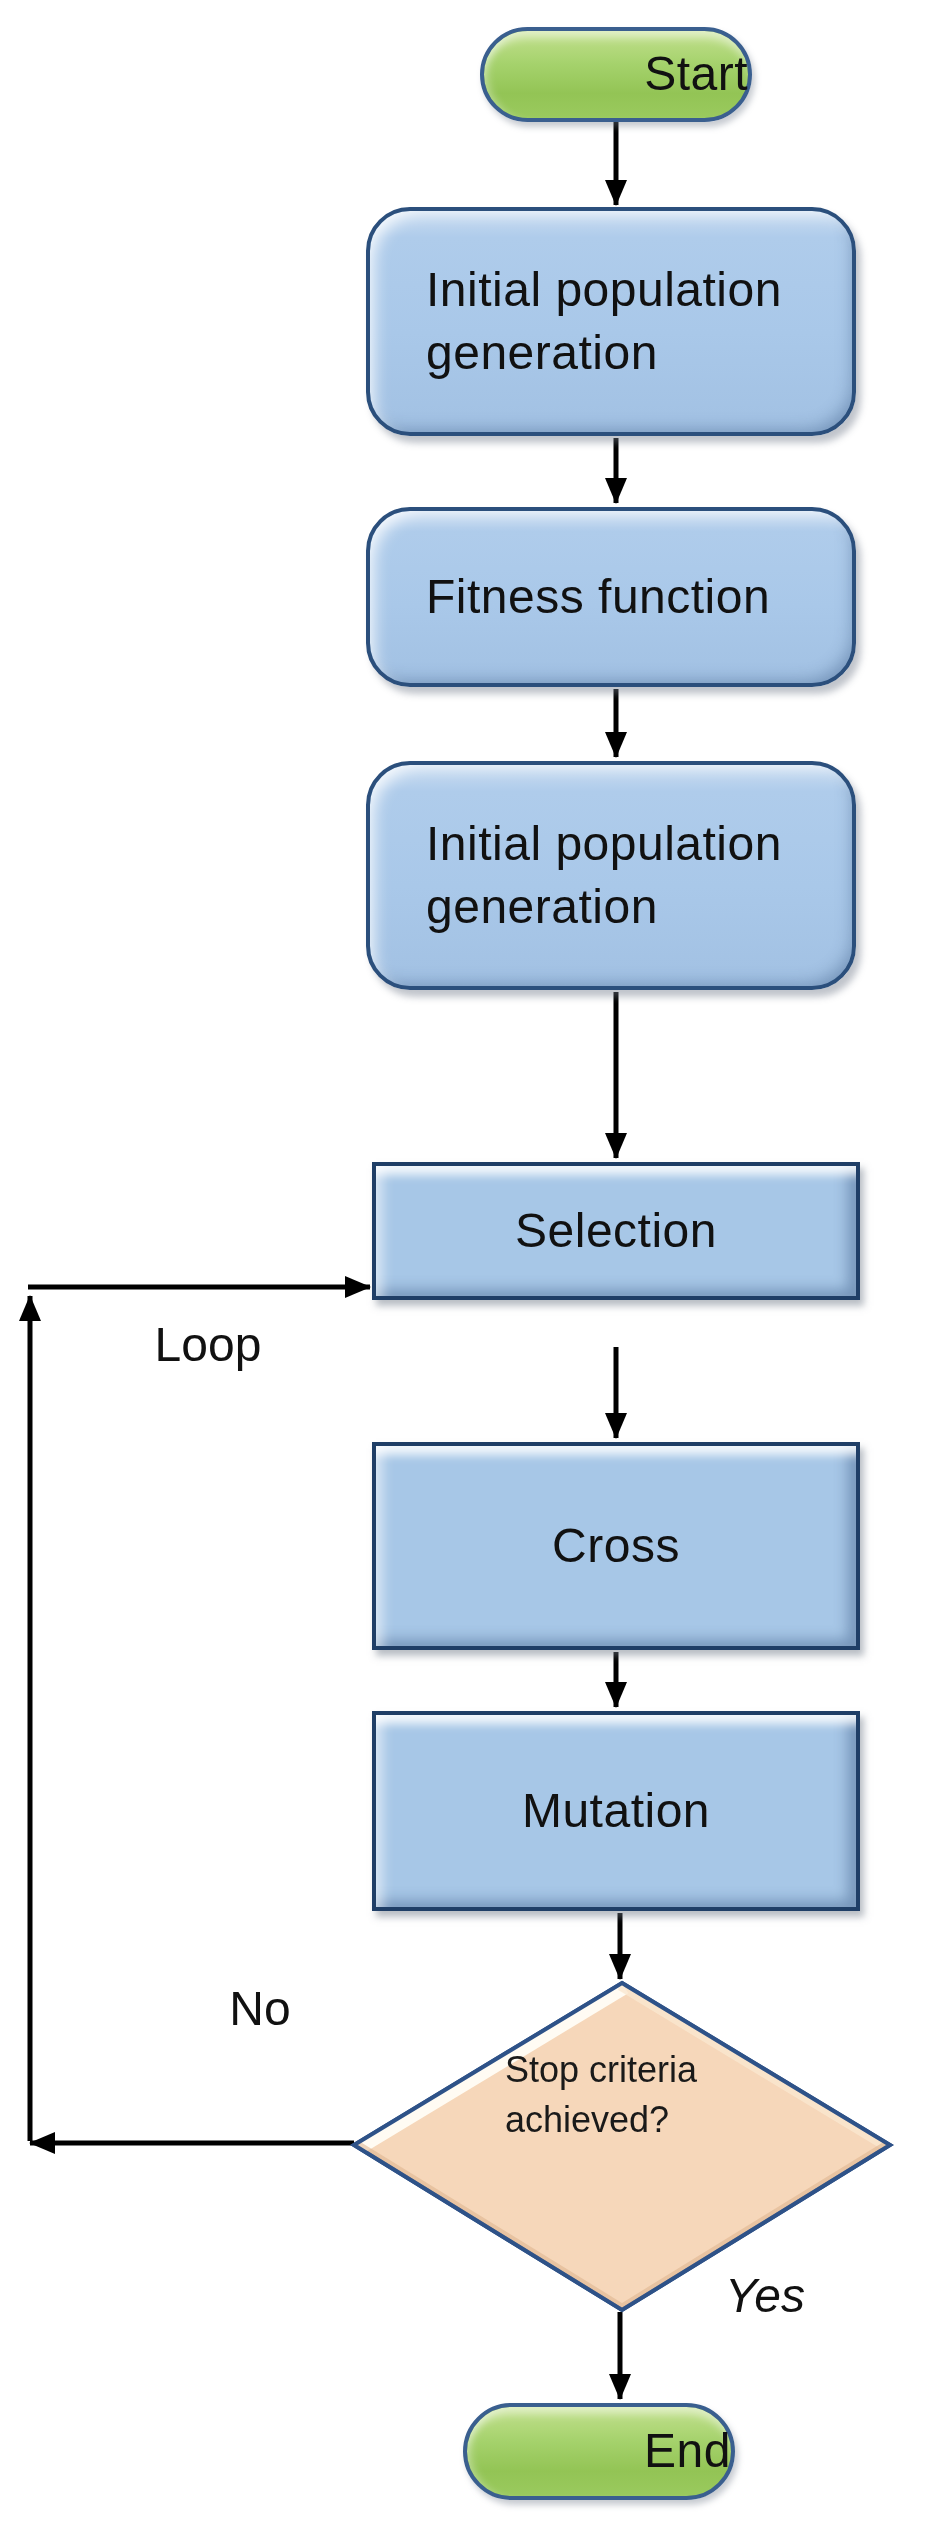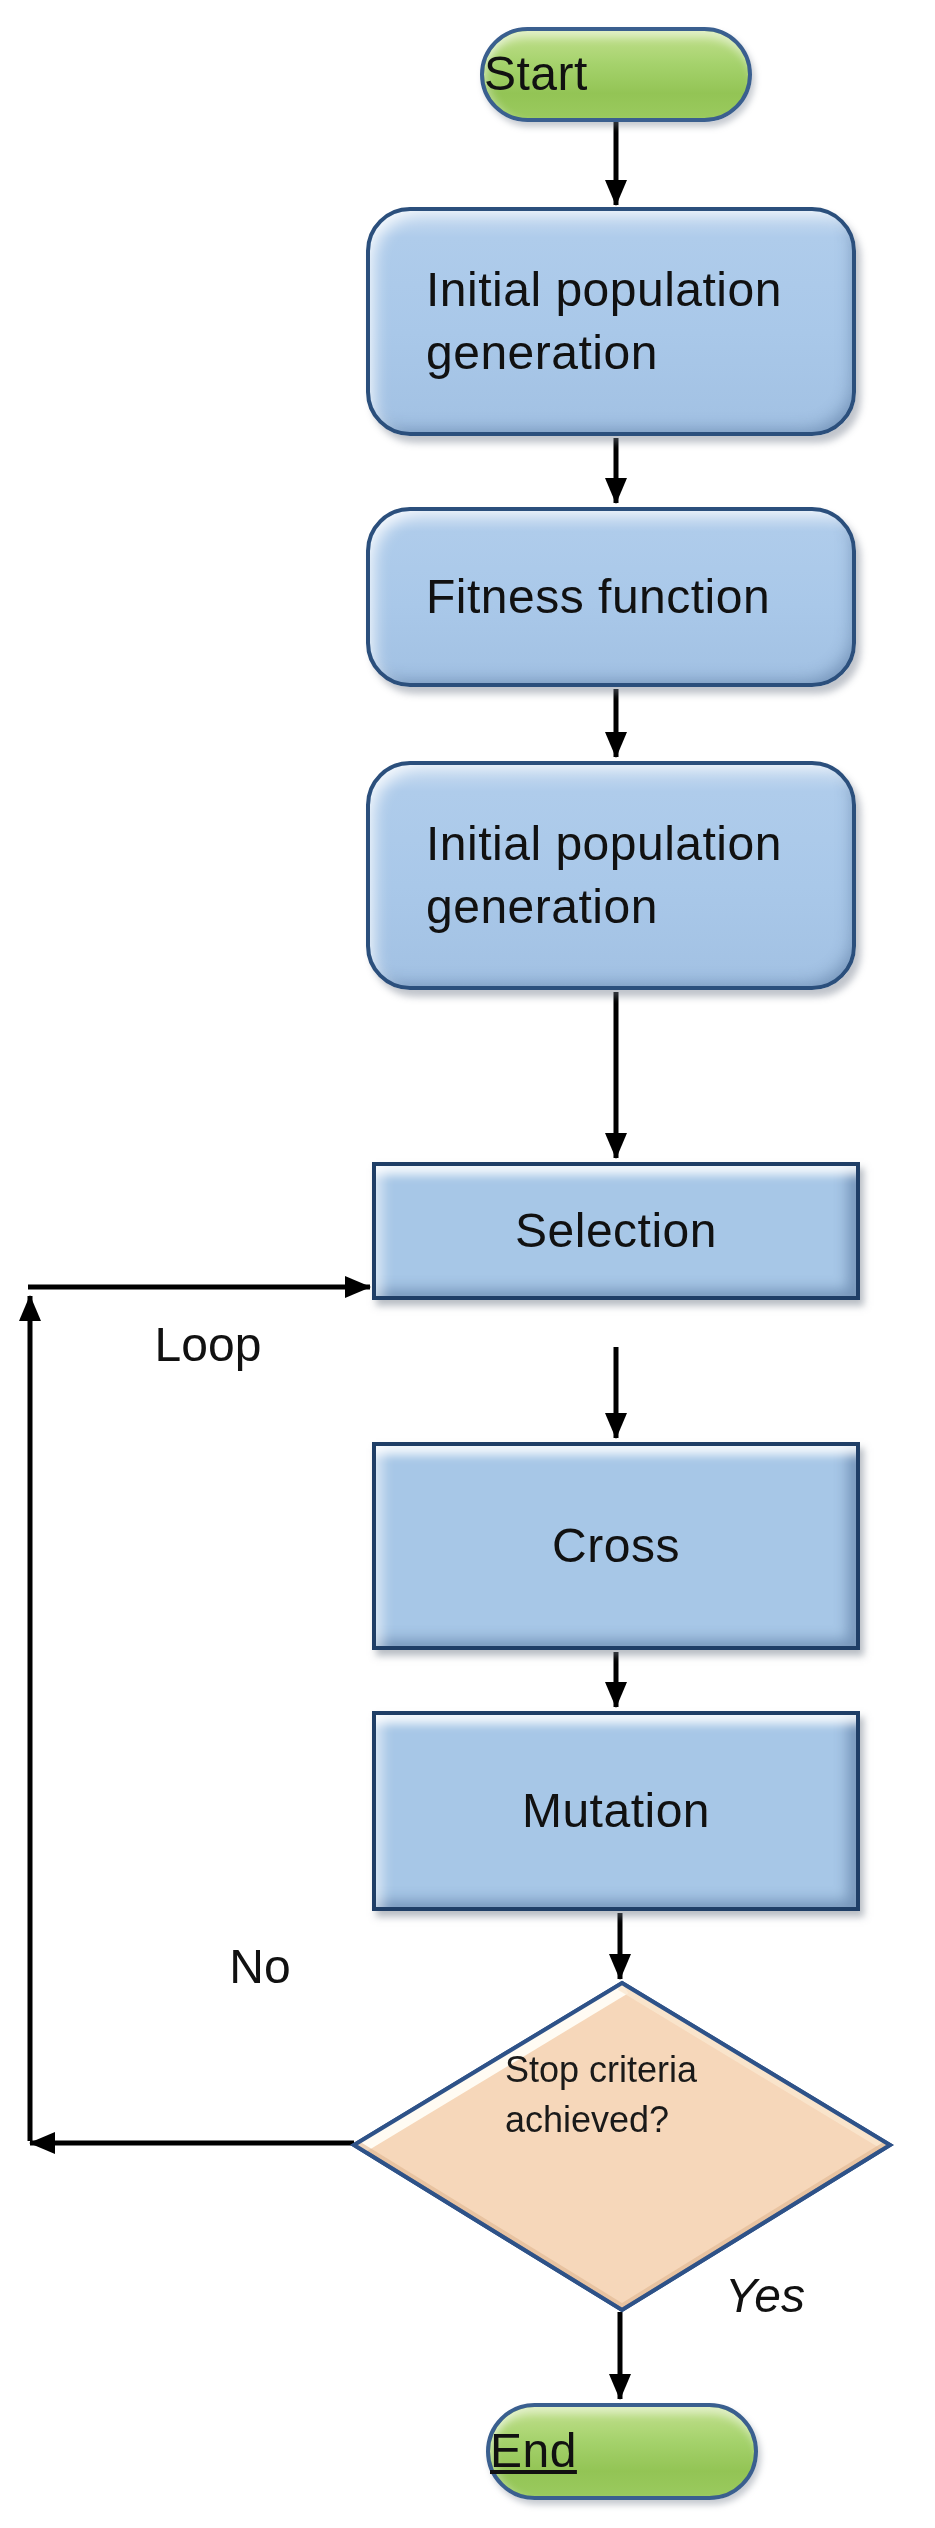--- a/index.html
+++ b/index.html
@@ -31,21 +31,21 @@
                4px 6px 7px rgba(115,125,140,.5);
     justify-content:center;text-align:center;
   }
   .terminator{
     width:272px;height:95px;box-sizing:border-box;
     background:linear-gradient(180deg,#C2E08D 0%,#A5D26C 38%,#93C455 72%,#9ACA5E 100%);
     border:4px solid #3A5F8F;border-radius:60px;
     box-shadow:inset 0 12px 9px -5px rgba(255,255,255,.5),
                inset 10px 0 10px -7px rgba(255,255,255,.4),
                3px 5px 6px rgba(115,125,140,.4);
-    justify-content:flex-start;text-align:center;
+    justify-content:flex-end;text-align:center;
   }
   .decision-label{
     position:absolute;left:505px;top:1992px;width:310px;height:205px;z-index:2;
     display:flex;flex-direction:column;justify-content:center;
     font-size:36px;line-height:1.38;text-align:left;
   }
   .edge-label{
     position:absolute;z-index:2;display:flex;align-items:center;justify-content:center;
     font-size:48px;color:#111;
   }
@@ -114,29 +114,29 @@
   </div>
 
   <div class="node process-bevel" style="top:1711px;height:200px;">
     <span>Mutation</span>
   </div>
 
   <div class="decision-label">
     <span>Stop criteria achieved?</span>
   </div>
 
-  <div class="node terminator" style="left:486px;top:2403px;height:97px;text-decoration:underline;">
+  <div class="node terminator" style="left:463px;top:2403px;height:97px;">
     <span>End</span>
   </div>
 
   <div class="edge-label" style="left:128px;top:1316px;width:160px;height:56px;">
     <span>Loop</span>
   </div>
 
-  <div class="edge-label" style="left:200px;top:1938px;width:120px;height:56px;">
+  <div class="edge-label" style="left:200px;top:1980px;width:120px;height:56px;">
     <span>No</span>
   </div>
 
   <div class="edge-label" style="left:700px;top:2265px;width:130px;height:60px;font-style:italic;">
     <span>Yes</span>
   </div>
 
 </div>
 
 </body></html>

